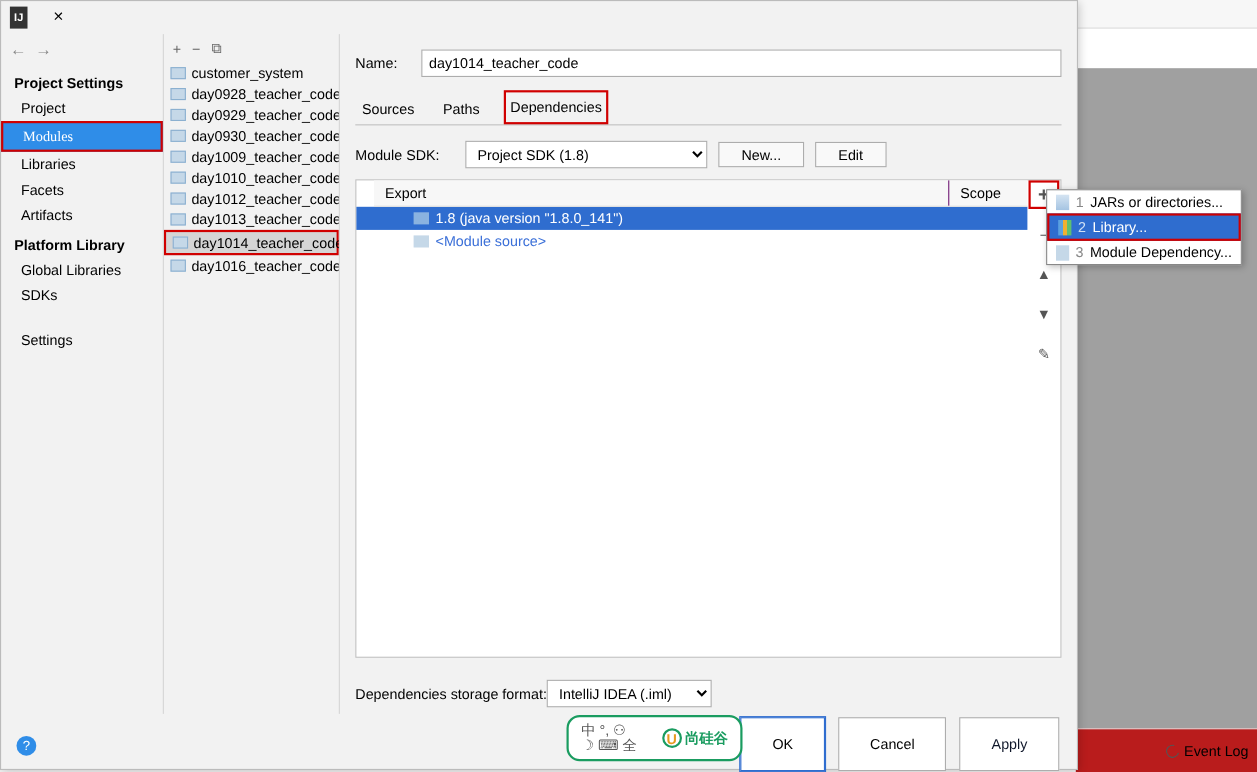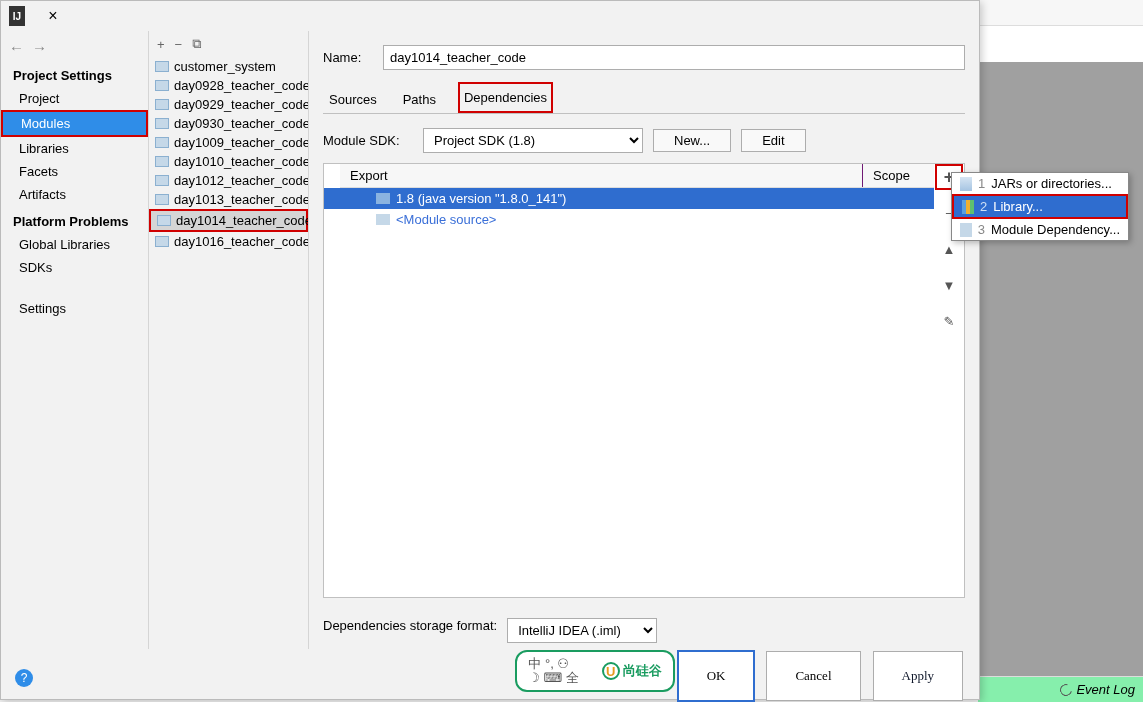--- a/index.html
+++ b/index.html
@@ -10,21 +10,21 @@
   .title-bar .app-icon { width: 16px; height: 20px; background: #333; color: #fff; font-weight: bold; font-size: 10px; display: flex; align-items: center; justify-content: center; margin-right: 8px; }
   .title-bar .title-text { flex: 1; font-size: 13px; }
   .title-bar .close { width: 40px; text-align: center; font-size: 16px; cursor: pointer; }
 
   .dialog-body { display: flex; height: calc(100% - 80px); }
   .left-panel { width: 148px; border-right: 1px solid #d5d5d5; display: flex; flex-direction: column; }
   .nav-bar { display: flex; align-items: center; gap: 8px; padding: 6px 8px; color: #888; }
   .nav-bar .arrow { font-size: 15px; cursor: default; }
   .section-header { font-weight: bold; padding: 8px 12px 4px; }
   .nav-item { padding: 4px 18px; cursor: pointer; }
-  .nav-item.selected { background: #2f8de8; color: #fff; }
+  .nav-item.selected { background: #2f8de8; color: #fff; font-family: Liberation Serif, serif; }
   .nav-item.modules-hl { border: 2px solid #d00000; }
 
   .middle-panel { width: 160px; border-right: 1px solid #d5d5d5; display: flex; flex-direction: column; }
   .middle-toolbar { display: flex; gap: 10px; padding: 5px 8px; color: #666; font-size: 16px; align-items: center; }
   .middle-toolbar span { cursor: pointer; }
   .module-list { flex: 1; overflow: hidden; }
   .module-item { display: flex; align-items: center; padding: 2px 6px; white-space: nowrap; cursor: pointer; }
   .module-item .folder-ic { width: 14px; height: 11px; background: #c5d8e8; border: 1px solid #8bb0d0; margin-right: 5px; flex-shrink: 0; }
   .module-item.selected { background: #d5d5d5; border: 2px solid #d00000; }
 
@@ -60,38 +60,38 @@
   .popup-item { display: flex; align-items: center; padding: 3px 8px; gap: 6px; cursor: pointer; white-space: nowrap; }
   .popup-item.selected { background: #2f6dcf; color: #fff; }
   .popup-item.hl { border: 2px solid #d00000; }
   .popup-item .num { color: #888; }
   .popup-item.selected .num { color: #cfe0f5; }
   .popup-item .pic { width: 12px; height: 14px; display: inline-block; }
   .pic.jar { background: linear-gradient(#d5e4f2,#a5c4e2); }
   .pic.lib { background: linear-gradient(90deg,#5aa0e0 33%,#f0b030 33% 66%,#5ec070 66%); }
   .pic.mod { background: #c5d8e8; }
 
-  .storage-row { display: flex; align-items: flex-start; gap: 10px; margin-top: 20px; }
+  .storage-row { display: flex; align-items: center; gap: 0; margin-top: 20px; }
   .storage-row select { border: 1px solid #adadad; padding: 3px 6px; background: #fff; width: 150px; }
 
   .dialog-footer { position: absolute; bottom: 0; left: 0; right: 0; height: 46px; display: flex; align-items: center; justify-content: flex-end; gap: 12px; padding: 0 16px; }
-  .dialog-footer .fbtn { border: 1px solid #adadad; background: #fff; padding: 16px 28px; cursor: pointer; font-family: Liberation Serif, serif; }
+  .dialog-footer .fbtn { border: 1px solid #adadad; background: #fff; padding: 16px 28px; cursor: pointer; }
   .dialog-footer .fbtn.primary { border: 1px solid #2f6dcf; outline: 1px solid #2f6dcf; }
   .dialog-footer .fbtn.disabled { color: #0f172a; }
   .help-ic { position: absolute; left: 14px; bottom: 12px; width: 18px; height: 18px; border-radius: 50%; background: #2f8de8; color: #fff; font-size: 12px; display: flex; align-items: center; justify-content: center; cursor: pointer; }
 
   .watermark { position: absolute; left: 515px; bottom: 10px; width: 160px; height: 42px; border: 2px solid #1a9c60; border-radius: 12px; background: #fff; display: flex; align-items: center; justify-content: space-around; z-index: 25; }
   .watermark .wm-left { color: #555; font-size: 12px; line-height: 1.1; }
   .watermark .wm-right { color: #1a9c60; font-weight: bold; font-size: 13px; display: flex; align-items: center; gap: 3px; }
   .watermark .wm-logo { width: 18px; height: 18px; border: 2px solid #1a9c60; border-radius: 50%; display: flex; align-items: center; justify-content: center; color: #e69a1f; font-weight: bold; }
 
   .bg-right { position: absolute; right: 0; top: 0; width: 165px; height: 702px; background: #fff; display: flex; flex-direction: column; }
   .bg-toolbar { height: 26px; border-bottom: 1px solid #ddd; background: #f7f7f7; display: flex; align-items: center; justify-content: flex-end; padding-right: 8px; color: #888; }
   .bg-gray { flex: 1; background: #a0a0a0; margin-top: 36px; }
-  .bg-status { height: 26px; border-top: 1px solid #ddd; background: #86efac; display: flex; align-items: center; justify-content: flex-end; padding-right: 8px; gap: 4px; font-style: italic; }
+  .bg-status { height: 40px; border-top: 1px solid #ddd; background: #b91c1c; display: flex; align-items: center; justify-content: flex-end; padding-right: 8px; gap: 4px; }
   .bg-status .ev-ic { width: 12px; height: 12px; border: 1.5px solid #555; border-radius: 50%; border-right-color: transparent; transform: rotate(-30deg); }
 
   .module-source { color: #3a6fd8; }
   .gray-txt { color: #888; }
 </style>
 </head>
 <body>
 
 <div class="bg-right">
   <div class="bg-toolbar"></div>
@@ -114,21 +114,21 @@
       <div class="nav-bar">
         <span class="arrow">←</span>
         <span class="arrow">→</span>
       </div>
       <div class="section-header">Project Settings</div>
       <div class="nav-item">Project</div>
       <div class="nav-item selected modules-hl">Modules</div>
       <div class="nav-item">Libraries</div>
       <div class="nav-item">Facets</div>
       <div class="nav-item">Artifacts</div>
-      <div class="section-header">Platform Problems</div>
+      <div class="section-header">Platform Library</div>
       <div class="nav-item">Global Libraries</div>
       <div class="nav-item">SDKs</div>
       <div style="height:18px"></div>
       <div class="nav-item">Settings</div>
     </div>
 
     <div class="middle-panel">
       <div class="middle-toolbar">
         <span>+</span>
         <span>−</span>

